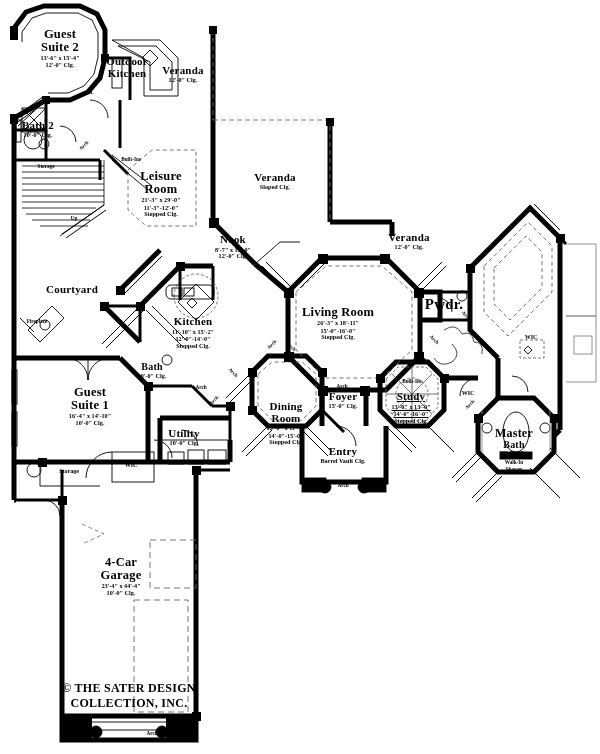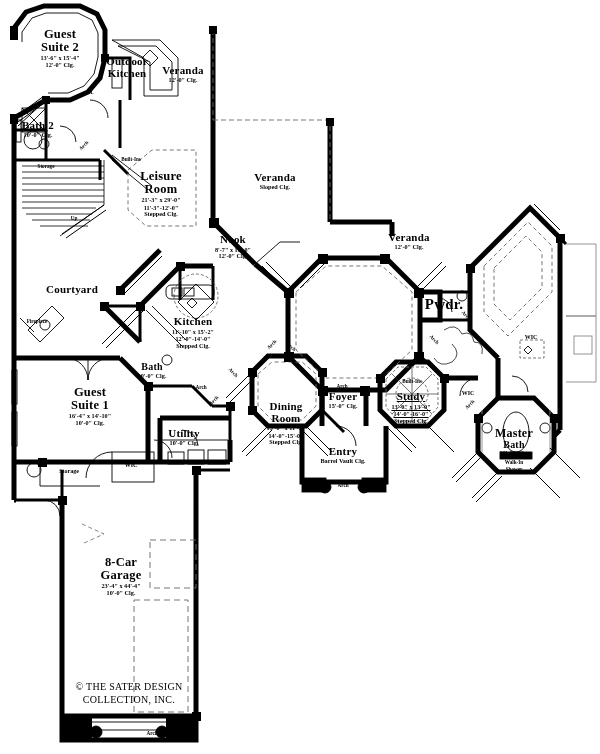--- a/index.html
+++ b/index.html
@@ -10,21 +10,21 @@
   .rm{font-family:"Liberation Serif",serif;font-weight:bold;}
   .rm .n{display:block;font-size:11px;letter-spacing:.2px;}
   .rm .d{display:block;font-size:6.2px;font-weight:bold;letter-spacing:0;margin-top:1px;}
   .rm .c{display:block;font-size:6.2px;font-weight:bold;letter-spacing:0;}
   .sm{font-size:6px;font-weight:bold;font-family:"Liberation Serif",serif;}
   .xs{font-size:5.2px;font-weight:bold;font-family:"Liberation Serif",serif;}
   .big .n{font-size:12.5px;}
   .mid .n{font-size:11px;}
   .rot-45{transform:translate(-50%,0) rotate(-45deg);}
   .rot45{transform:translate(-50%,0) rotate(45deg);}
-  .copy{font-size:10px;font-weight:normal;letter-spacing:.3px;line-height:1.25;}
+  .copy{font-size:12px;font-weight:bold;letter-spacing:.3px;line-height:1.25;}
 </style>
 </head>
 <body>
 
 <div id="plan">
 
 <svg width="600" height="754" viewBox="0 0 600 754">
   <defs>
     <pattern id="wallhatch" width="4" height="4" patternUnits="userSpaceOnUse" patternTransform="rotate(45)">
       <rect width="4" height="4" fill="#fff"></rect>
@@ -380,20 +380,26 @@
 <div class="lbl rm mid" style="left:409px;top:232px;">
   <span class="n">Veranda</span>
   <span class="c">12'-0"  Clg.</span>
 </div>
 
 
 <div class="lbl rm mid" style="left:72px;top:284px;">
   <span class="n">Courtyard</span>
 </div>
 
+<div class="lbl rm big" style="left:338px;top:306px;">
+  <span class="n">Living Room</span>
+  <span class="d">26'-3" x 18'-11"</span>
+  <span class="d">15'-0"-16'-0"</span>
+  <span class="c">Stepped Clg.</span>
+</div>
 
 <div class="lbl rm mid" style="left:193px;top:316px;">
   <span class="n">Kitchen</span>
   <span class="d">11'-10" x 15'-2"</span>
   <span class="d">12'-0"-14'-0"</span>
   <span class="c">Stepped Clg.</span>
 </div>
 
 <div class="lbl rm" style="left:444px;top:297px;">
   <span class="n" style="font-size:15px;">Pwdr.</span>
@@ -441,21 +447,21 @@
   <span class="n">Utility</span>
   <span class="c">10'-0"  Clg.</span>
 </div>
 
 <div class="lbl rm mid" style="left:343px;top:446px;">
   <span class="n">Entry</span>
   <span class="c">Barrel Vault Clg.</span>
 </div>
 
 <div class="lbl rm big" style="left:121px;top:556px;">
-  <span class="n">8-Car</span>
+  <span class="n">4-Car</span>
   <span class="n">Garage</span>
   <span class="d">23'-4" x 44'-4"</span>
   <span class="c">10'-0"  Clg.</span>
 </div>
 
 <div class="lbl sm" style="left:90px;top:89px;">Cl.</div>
 <div class="lbl xs rot-45" style="left:84px;top:143px;">Arch</div>
 <div class="lbl xs" style="left:46px;top:164px;">Storage</div>
 <div class="lbl xs" style="left:131px;top:157px;">Built-Ins</div>
 <div class="lbl xs" style="left:74px;top:216px;">Up</div>

